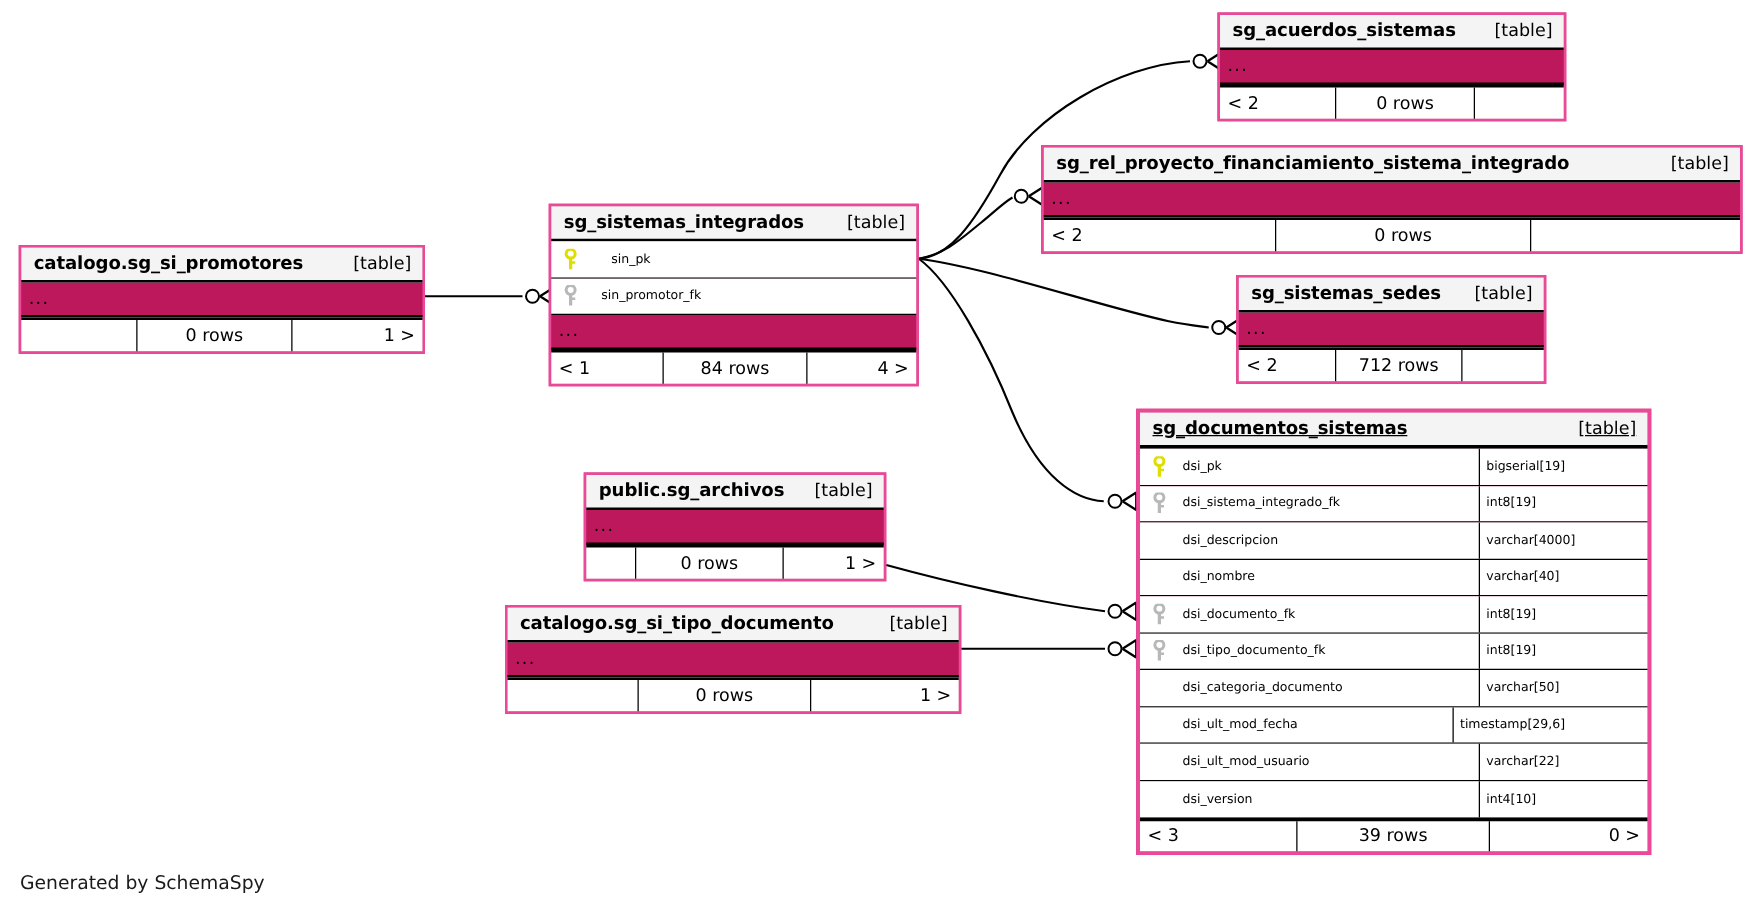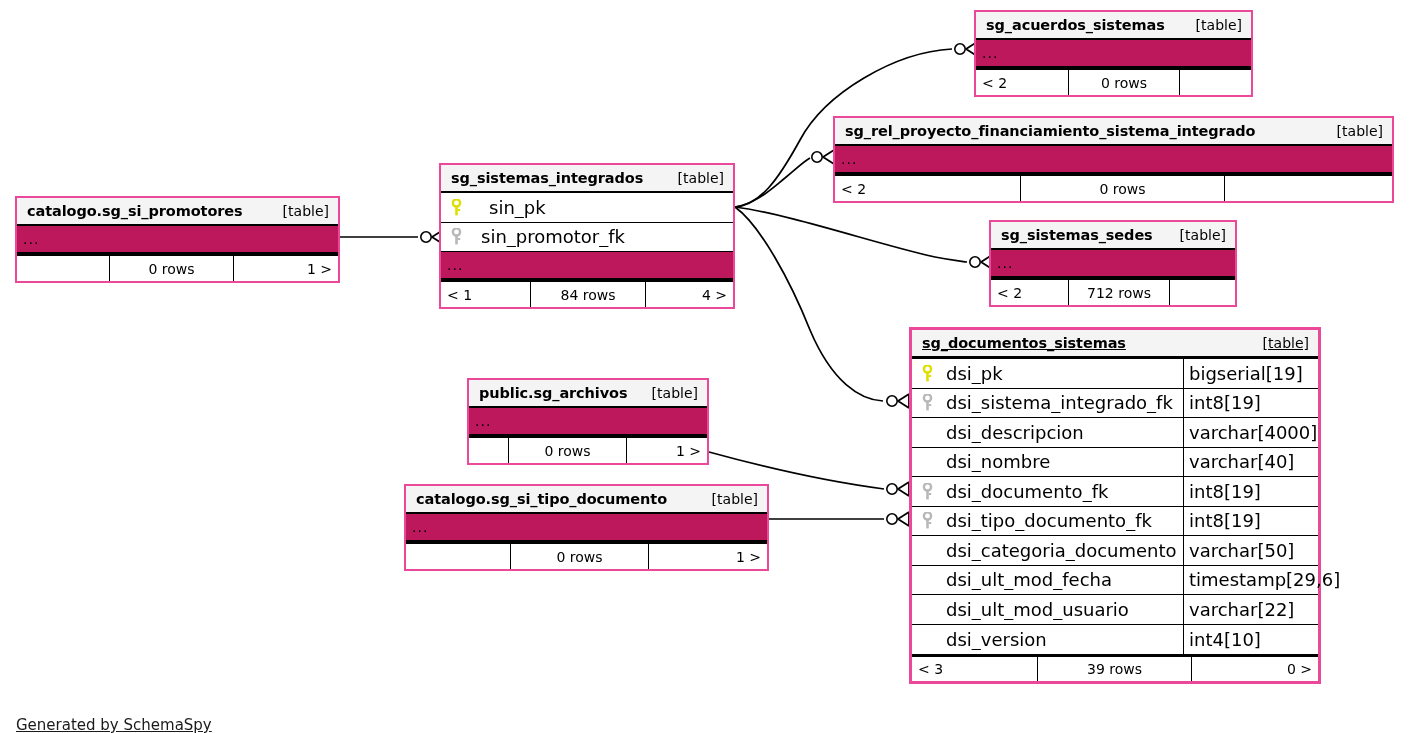--- a/index.html
+++ b/index.html
@@ -60,21 +60,21 @@
     font-weight: normal;
     padding-left: 14px;
     white-space: nowrap;
   }
   .row {
     display: flex;
     align-items: center;
     height: 29.5px;
     border-bottom: 1.5px solid #000000;
     box-sizing: border-box;
-    font-size: 18px;
+    font-size: 10px;
     color: #000;
     background: #fff;
   }
   .row:last-child { border-bottom: none; }
   .row .keycell {
     width: 26px;
     min-width: 26px;
     display: flex;
     align-items: center;
     justify-content: center;
@@ -365,21 +365,21 @@
 
       <div class="row">
         <span class="keycell"></span>
         <span class="colname">dsi_categoria_documento</span>
         <span class="coltype" style="width:135px">varchar[50]</span>
       </div>
 
       <div class="row">
         <span class="keycell"></span>
         <span class="colname">dsi_ult_mod_fecha</span>
-        <span class="coltype" style="width:135px">timestamp[29,6]</span>
+        <span class="coltype" style="width:156px">timestamp[29,6]</span>
       </div>
 
       <div class="row">
         <span class="keycell"></span>
         <span class="colname">dsi_ult_mod_usuario</span>
         <span class="coltype" style="width:135px">varchar[22]</span>
       </div>
 
       <div class="row" style="border-bottom:none;">
         <span class="keycell"></span>
@@ -389,15 +389,15 @@
 
     </div>
 
     <div class="foot">
       <div class="f-left" style="width:125px">&lt; 3</div>
       <div class="f-mid" style="width:155px">39 rows</div>
       <div class="f-right" style="flex:1">0 &gt;</div>
     </div>
   </div>
 
-  <div class="credit" style="left:16px; top:716px;text-decoration:underline;">Generated by SchemaSpy</div>
+  <div class="credit" style="left:16px; top:697px;">Generated by SchemaSpy</div>
 
 </div>
 
 </body></html>

